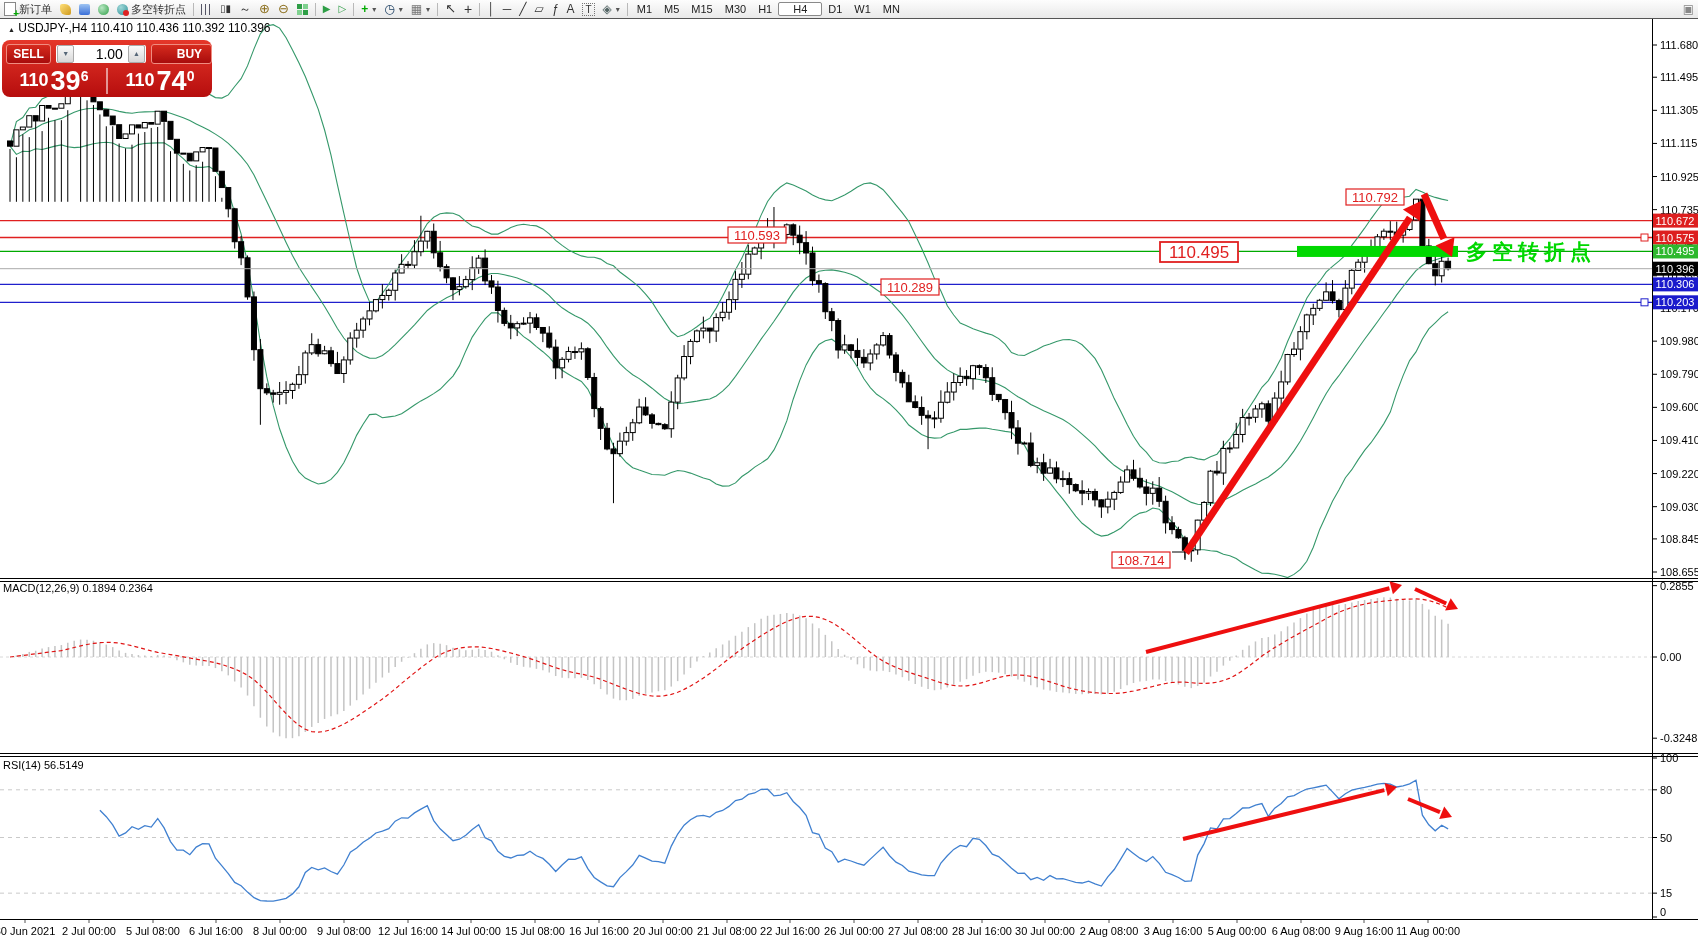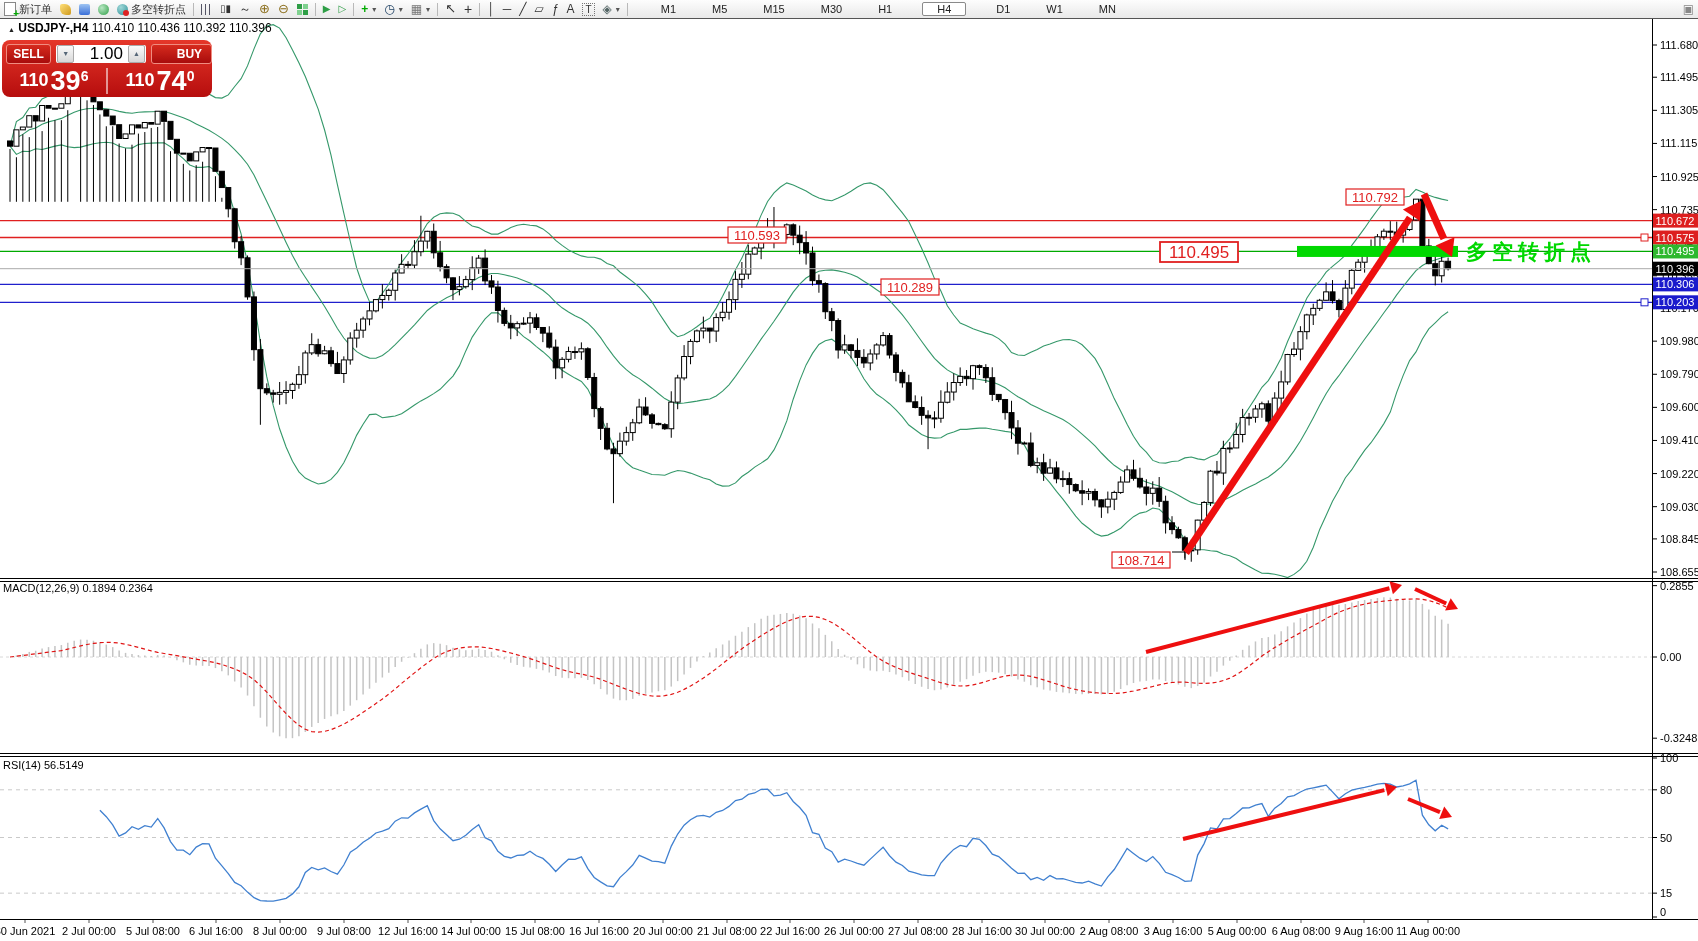--- a/index.html
+++ b/index.html
@@ -6,51 +6,51 @@
   #app{position:relative;width:1698px;height:941px;overflow:hidden;background:#fff;
        font-family:"Liberation Sans","DejaVu Sans",sans-serif;}
   
   #toolbar{position:absolute;left:0;top:0;width:1698px;height:18px;z-index:5;
     background:linear-gradient(#fdfdfd,#e9e9e9);border-bottom:1px solid #555;
     display:flex;align-items:center;font-size:11px;color:#333;white-space:nowrap;}
   .tb{display:inline-flex;align-items:center;gap:3px;padding:1px 4px;border-radius:2px;height:14px;}
   .tb .g{font-size:12px;line-height:12px;}
   .sep{width:1px;height:13px;background:#b9b9b9;margin:0 3px;}
   .drop{font-size:8px;color:#555;margin-left:1px;}
-  .tf{padding:1px 6px;color:#222;margin-left:24px;}
+  .tf{padding:1px 6px;color:#222;}
   .tf.active{background:#fff;border:1px solid #8a8a8a;border-radius:2px;padding:0 14px;}
   .ic-doc{width:10px;height:12px;background:#fff;border:1px solid #888;position:relative;}
   .ic-doc:after{content:"+";position:absolute;right:-4px;bottom:-4px;color:#0a0;font-weight:bold;font-size:10px;}
   .ic-bars{width:11px;height:11px;background:repeating-linear-gradient(90deg,#556 0 1px,transparent 1px 4px);}
   .ic-broom{width:11px;height:11px;background:linear-gradient(135deg,#ffe07a,#cf9a1e);border-radius:2px 6px 2px 6px;}
   .ic-blue{width:11px;height:11px;background:linear-gradient(#9ec4f2,#3a6fd8);border-radius:2px;}
   .ic-globe{width:11px;height:11px;background:radial-gradient(circle at 35% 35%,#b9e8c4,#2e9e46);border-radius:50%;}
   .ic-pot{width:11px;height:11px;background:radial-gradient(circle at 35% 30%,#9fd8d8,#2c8f96);border-radius:50%;position:relative;}
   .ic-pot:after{content:"";position:absolute;right:-1px;bottom:-1px;width:6px;height:6px;background:#d22;border-radius:50%;}
   .ic-tile{width:11px;height:11px;background:
      linear-gradient(#2e9e46,#2e9e46) 0 0/5px 5px no-repeat,
      linear-gradient(#7fd18f,#7fd18f) 6px 0/5px 5px no-repeat,
      linear-gradient(#7fd18f,#7fd18f) 0 6px/5px 5px no-repeat,
      linear-gradient(#2e9e46,#2e9e46) 6px 6px/5px 5px no-repeat;}
   .boxT{border:1px dotted #777;padding:0 2px;font-size:10px;}
   
   #chart-header{position:absolute;left:8px;top:21px;z-index:4;font-size:12px;color:#000;}
-  #chart-header .sym{font-weight:bold;text-align:center;}
+  #chart-header .sym{font-weight:normal;text-align:center;}
   
   #trade-panel{position:absolute;left:2px;top:40px;width:210px;height:57px;z-index:4;
      background:linear-gradient(#e5372a,#b60d0d);border-radius:8px;color:#fff;}
   .tp-row1{position:absolute;left:0;top:3px;width:100%;height:22px;display:flex;align-items:center;}
   .tp-btn{background:linear-gradient(#d62b1e,#a80c0c);border:1px solid #f08c80;border-radius:3px;
      color:#fff;font-weight:bold;font-size:12px;text-align:center;line-height:18px;height:18px;}
   #sell-btn{width:48px;margin-left:4px;}
   #buy-btn{width:48px;margin-left:5px;padding-left:16px;}
   .vol-box{margin-left:5px;width:100px;height:18px;background:#fff;border-radius:2px;display:flex;align-items:center;}
   .vol-step{width:15px;height:16px;margin:1px;background:linear-gradient(#fafafa,#d8d8d8);
      border:1px solid #aaa;border-radius:2px;color:#567;font-size:7px;text-align:center;line-height:15px;}
-  .vol-val{flex:1;color:#000;font-size:17px;text-align:right;padding-right:4px;}
+  .vol-val{flex:1;color:#000;font-size:14px;text-align:right;padding-right:4px;}
   .tp-row2{position:absolute;left:0;top:26px;width:100%;height:30px;display:flex;}
   .bigpx{flex:1;display:flex;align-items:flex-end;justify-content:center;padding-bottom:2px;}
   .bigpx .small{font-size:18px;font-weight:bold;margin-bottom:3px;}
   .bigpx .big{font-size:27px;font-weight:bold;line-height:26px;margin-left:2px;}
   .bigpx .sup{font-size:14px;font-weight:bold;margin-bottom:10px;}
   .tp-div{width:2px;background:rgba(255,255,255,.55);margin:2px 0;}
   svg{position:absolute;left:0;top:0;z-index:1;font-family:"Liberation Sans","DejaVu Sans",sans-serif;}
 </style>
 </head>
 <body>

